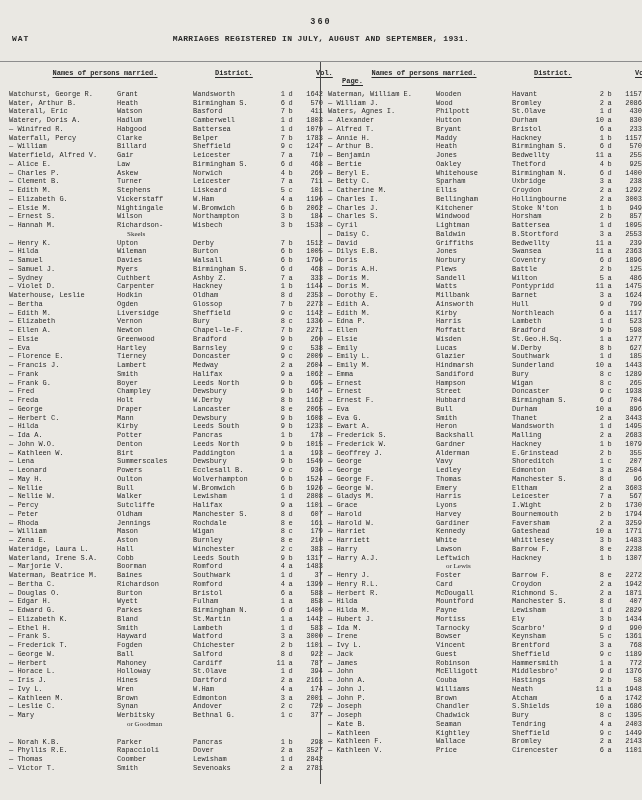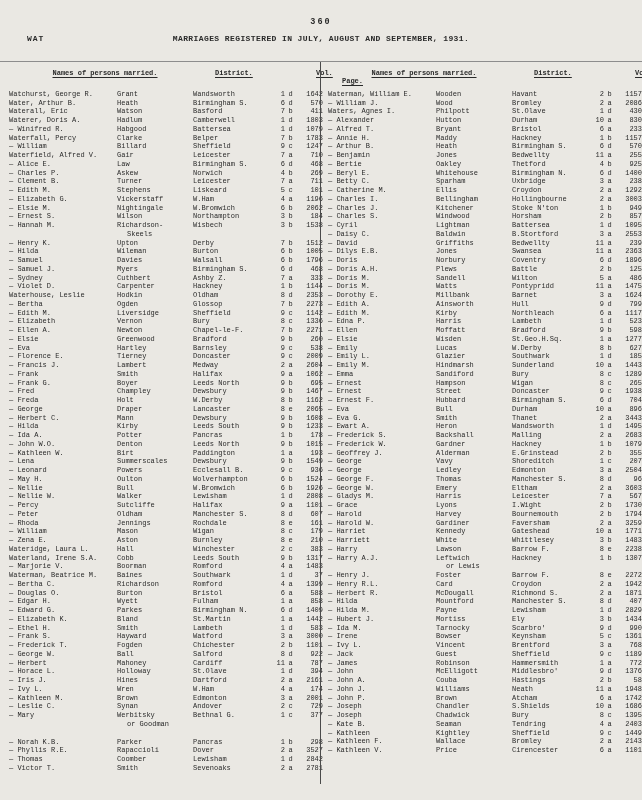--- a/index.html
+++ b/index.html
@@ -11,21 +11,21 @@
     overflow:hidden;
     -webkit-font-smoothing:antialiased;
   }
   .sheet{position:relative;width:642px;height:640px;}
   .pageno{
     padding-top:17px;text-align:center;
     font-size:8.5px;letter-spacing:2px;font-weight:bold;
   }
   .headline{position:relative;margin-top:7px;height:11px;}
   .margin-label{
-    position:absolute;left:27px;top:0;
+    position:absolute;left:12px;top:0;
     font-size:8px;font-weight:bold;letter-spacing:1px;
   }
   .doc-title{
     text-align:center;font-size:8px;font-weight:bold;letter-spacing:.4px;
   }
   .toprule{
     margin-top:16px;border-top:1.5px solid var(--rule,#8d8d8d);
     width:642px;
   }
   .cols{display:flex;align-items:stretch;min-height:722px;}
@@ -39,21 +39,21 @@
   .hdr-row{margin-bottom:4px;font-weight:bold;gap:8px;}
   .hdr-row .h{text-decoration:underline;text-underline-offset:1.5px;}
   .h-names{grid-column:1/3;text-align:center;}
   .h-district{grid-column:3;text-align:left;padding-left:6px;}
   .h-vol{grid-column:4/6;text-align:center;margin-left:20px;}
   .h-page{grid-column:6;text-align:right;margin-top:8px;}
   .c{white-space:nowrap;overflow:hidden;}
   .c.vnum{text-align:right;}
   .c.vlet{text-align:center;}
   .c.page{text-align:right;}
-  .cont{padding-left:10px;}
+  .cont{padding-left:10px;font-family:Liberation Serif, serif;}
   .spacer{height:9px;}
 </style>
 </head>
 <body>
 
 <div class="sheet">
 
   <div class="pageno">360</div>
 
   <div class="headline">

